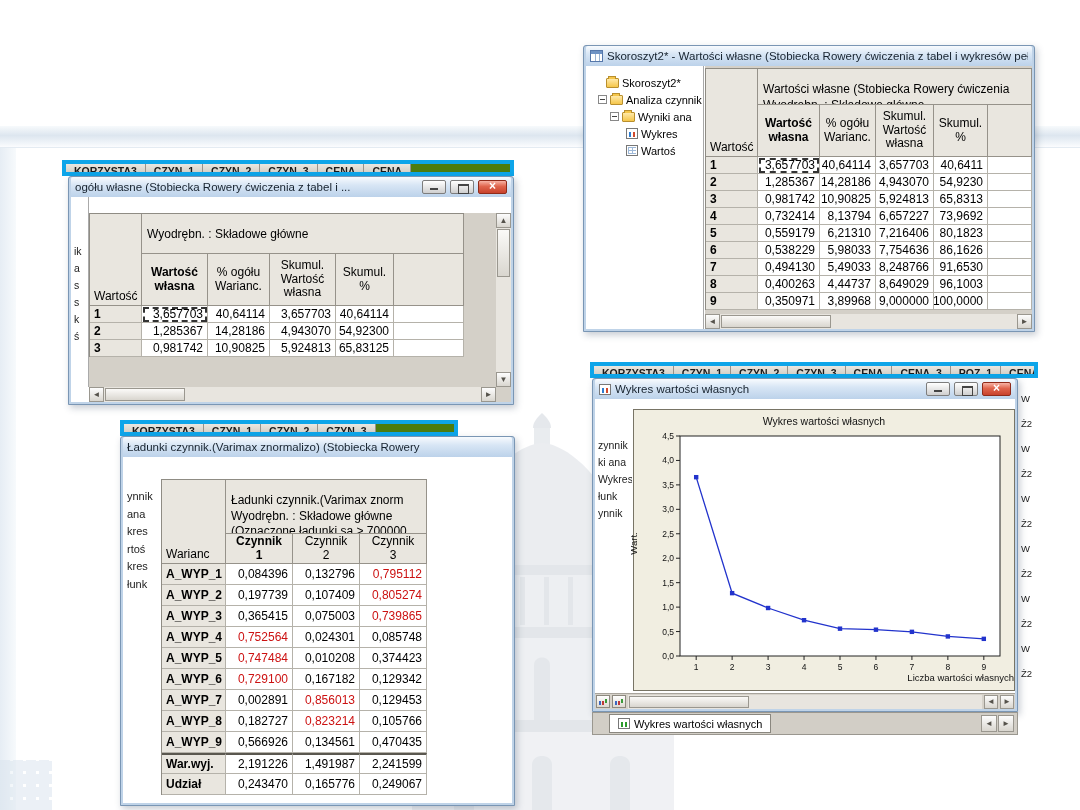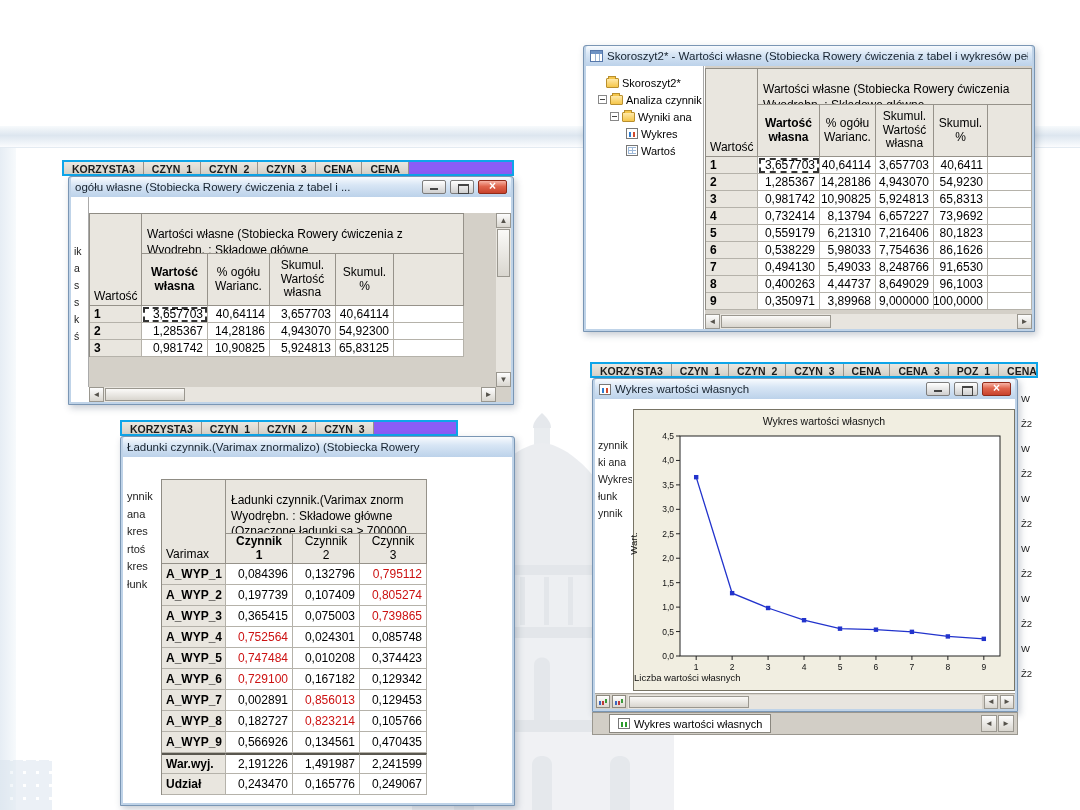--- a/index.html
+++ b/index.html
@@ -5,21 +5,21 @@
   *{margin:0;padding:0;box-sizing:border-box}
   html,body{width:1080px;height:810px;background:#ffffff;font-family:"Liberation Sans","DejaVu Sans",sans-serif;overflow:hidden;position:relative;color:#000}
   .abs{position:absolute}
   
   #band-top{left:0;top:126px;width:1080px;height:22px;background:linear-gradient(180deg,#f7fafc 0%,#dde6ef 45%,#eef3f8 78%,#fbfcfe 100%);border-bottom:1px solid #e4ebf2}
   #band-left{left:0;top:148px;width:16px;height:662px;background:linear-gradient(90deg,#e6edf4,#f7fafc)}
   #corner-grid{left:0;top:760px;width:52px;height:50px;opacity:.55;background:
      repeating-linear-gradient(0deg,#dbe5ef 0 10px,transparent 10px 13px),
      repeating-linear-gradient(90deg,#dbe5ef 0 10px,transparent 10px 13px)}
   
-  .strip{position:absolute;display:flex;background:#8b5cf6;border:2px solid #0ea5e9;overflow:hidden;z-index:2}
+  .strip{position:absolute;display:flex;background:#4d7c0f;border:4px solid #0ea5e9;overflow:hidden;z-index:2}
   .scell{flex:0 0 auto;padding:1px 8px 0;font-size:10.5px;font-weight:bold;color:#1a1a1a;border-right:1px solid #97928a;background:linear-gradient(#ecd;-) ;background:linear-gradient(#eae7e0,#d5d1c8);white-space:nowrap}
   .fragcol{position:absolute;display:flex;flex-direction:column;overflow:hidden}
   .frag{font-size:10.5px;color:#222;line-height:17px;white-space:nowrap}
   
   .window{position:absolute;background:#bfd3e8;border:1px solid #7a96b4;border-radius:3px 3px 0 0;padding:0 2px 2px;box-shadow:2px 3px 7px rgba(50,70,95,.28);z-index:3}
   .titlebar{height:20px;display:flex;align-items:center;gap:4px;padding:0 4px;font-size:11.5px;color:#16222e;background:linear-gradient(180deg,#f8fbfe,#d8e6f5 40%,#bcd2ea);border-radius:2px 2px 0 0;white-space:nowrap;overflow:hidden}
   .ttext{white-space:nowrap;overflow:hidden;flex:0 1 auto}
   .tspace{flex:1 0 2px}
   .cbtn{flex:0 0 auto;width:24px;height:14px;border:1px solid #7d7d7d;border-radius:2px;background:linear-gradient(#ffffff,#cfcfcf);position:relative}
   .cbtn.close{width:29px;background:linear-gradient(#f7b3a5,#e0654d 45%,#c8422c);border-color:#8f2b1a}
@@ -63,21 +63,21 @@
   .icht.green::before{background:#2c9a2c;box-shadow:4px 0 0 #2c9a2c}
   .itbl{width:12px;height:11px;background:#fff;border:1px solid #777;position:relative;flex:0 0 auto}
   .itbl::before{content:"";position:absolute;inset:1px;background:linear-gradient(#9db8d8 1px,transparent 1px) 0 0/100% 3px,linear-gradient(90deg,#9db8d8 1px,transparent 1px) 0 0/4px 100%}
   .iwb{width:13px;height:12px;background:#fff;border:1px solid #5577aa;position:relative;flex:0 0 auto}
   .iwb::before{content:"";position:absolute;left:0;right:0;top:0;height:3px;background:#6f93c4}
   .iwb::after{content:"";position:absolute;left:4px;top:3px;bottom:0;width:1px;background:#9bb3d2;box-shadow:4px 0 0 #9bb3d2}
   
   #chart-panel{position:absolute;left:38px;top:10px;width:382px;height:282px;background:#f1eee1;border:1px solid #787465}
   #chart-title{position:absolute;left:0;top:5px;width:100%;text-align:center;font-size:10.5px;color:#111}
   #chart-ylabel{position:absolute;left:-12px;top:128px;font-size:9.5px;transform:rotate(-90deg);color:#111}
-  #chart-xlabel{position:absolute;left:0;bottom:7px;width:100%;text-align:left;font-size:9.5px;color:#111}
+  #chart-xlabel{position:absolute;left:0;bottom:7px;width:100%;text-align:right;font-size:9.5px;color:#111}
   #scree-svg{position:absolute;left:0;top:0}
   svg text{font-family:"Liberation Sans","DejaVu Sans",sans-serif}
   
   .chrow{position:absolute;left:0;right:0;bottom:0;height:16px;background:#d6d2ca;border-top:1px solid #a8a49c;display:flex;align-items:center;gap:2px;padding:0 1px}
   .mini{width:14px;height:13px;background:linear-gradient(#fff,#ddd9d1);border:1px solid #8d897f;position:relative;flex:0 0 auto}
   .mini::before{content:"";position:absolute;left:2px;bottom:2px;width:2px;height:4px;background:#3a66c0;box-shadow:3px 0 0 #c03a3a,6px -2px 0 #3a9a3a}
   .tabbar{position:absolute;background:#d2cec6;border:1px solid #9a978f;display:flex;align-items:center;z-index:3}
   .tab{display:flex;align-items:center;gap:4px;height:19px;margin-left:16px;padding:0 8px;background:#fff;border:1px solid #8a877f;font-size:11px;white-space:nowrap}
 </style>
 </head>
@@ -172,21 +172,20 @@
         <div class="frag">s</div>
         <div class="frag">s</div>
         <div class="frag">k</div>
         <div class="frag">ś</div>
       </div>
     <div class="vline" style="left:17px;top:0;bottom:15px"></div>
     <div class="tablearea" style="left:18px;top:16px;right:15px;bottom:15px">
       <div class="sgrid" style="left:0;top:0;grid-template-columns:52px 66px 62px 66px 58px 70px;grid-template-rows:40px 52px;grid-auto-rows:17px">
         <div class="hd corner">Wartość</div>
         <div class="hd hinfo" style="grid-column:2 / span 5">
-          <div>Wartości własne (Stobiecka Rowery ćwiczenia z</div>
           <div>Wyodrębn. : Składowe główne</div>
         </div>
         <div class="hd hcol b">Wartość
 własna</div>
         <div class="hd hcol">% ogółu
 Warianc.</div>
         <div class="hd hcol">Skumul.
 Wartość
 własna</div>
         <div class="hd hcol">Skumul.
@@ -360,21 +359,21 @@
     <div class="fragcol" style="left:4px;top:31px;width:33px">
 
     <div class="frag" style="line-height:17.5px;font-size:11px">ynnik</div>
         <div class="frag" style="line-height:17.5px;font-size:11px">ana</div>
         <div class="frag" style="line-height:17.5px;font-size:11px">kres</div>
         <div class="frag" style="line-height:17.5px;font-size:11px">rtoś</div>
         <div class="frag" style="line-height:17.5px;font-size:11px">kres</div>
         <div class="frag" style="line-height:17.5px;font-size:11px">łunk</div>
       </div>
     <div class="sgrid" style="left:38px;top:22px;grid-template-columns:64px 67px 67px 67px;grid-template-rows:54px 30px;grid-auto-rows:21px;font-size:12.5px">
-      <div class="hd corner">Varimax</div>
+      <div class="hd corner">Warianc</div>
       <div class="hd hinfo" style="grid-column:2 / span 3">
         <div>Ładunki czynnik.(Varimax znorm</div>
         <div>Wyodrębn. : Składowe główne</div>
         <div>(Oznaczone ładunki są &gt;,700000</div>
       </div>
       <div class="hd hcol b">Czynnik
 1</div>
       <div class="hd hcol">Czynnik
 2</div>
       <div class="hd hcol">Czynnik

